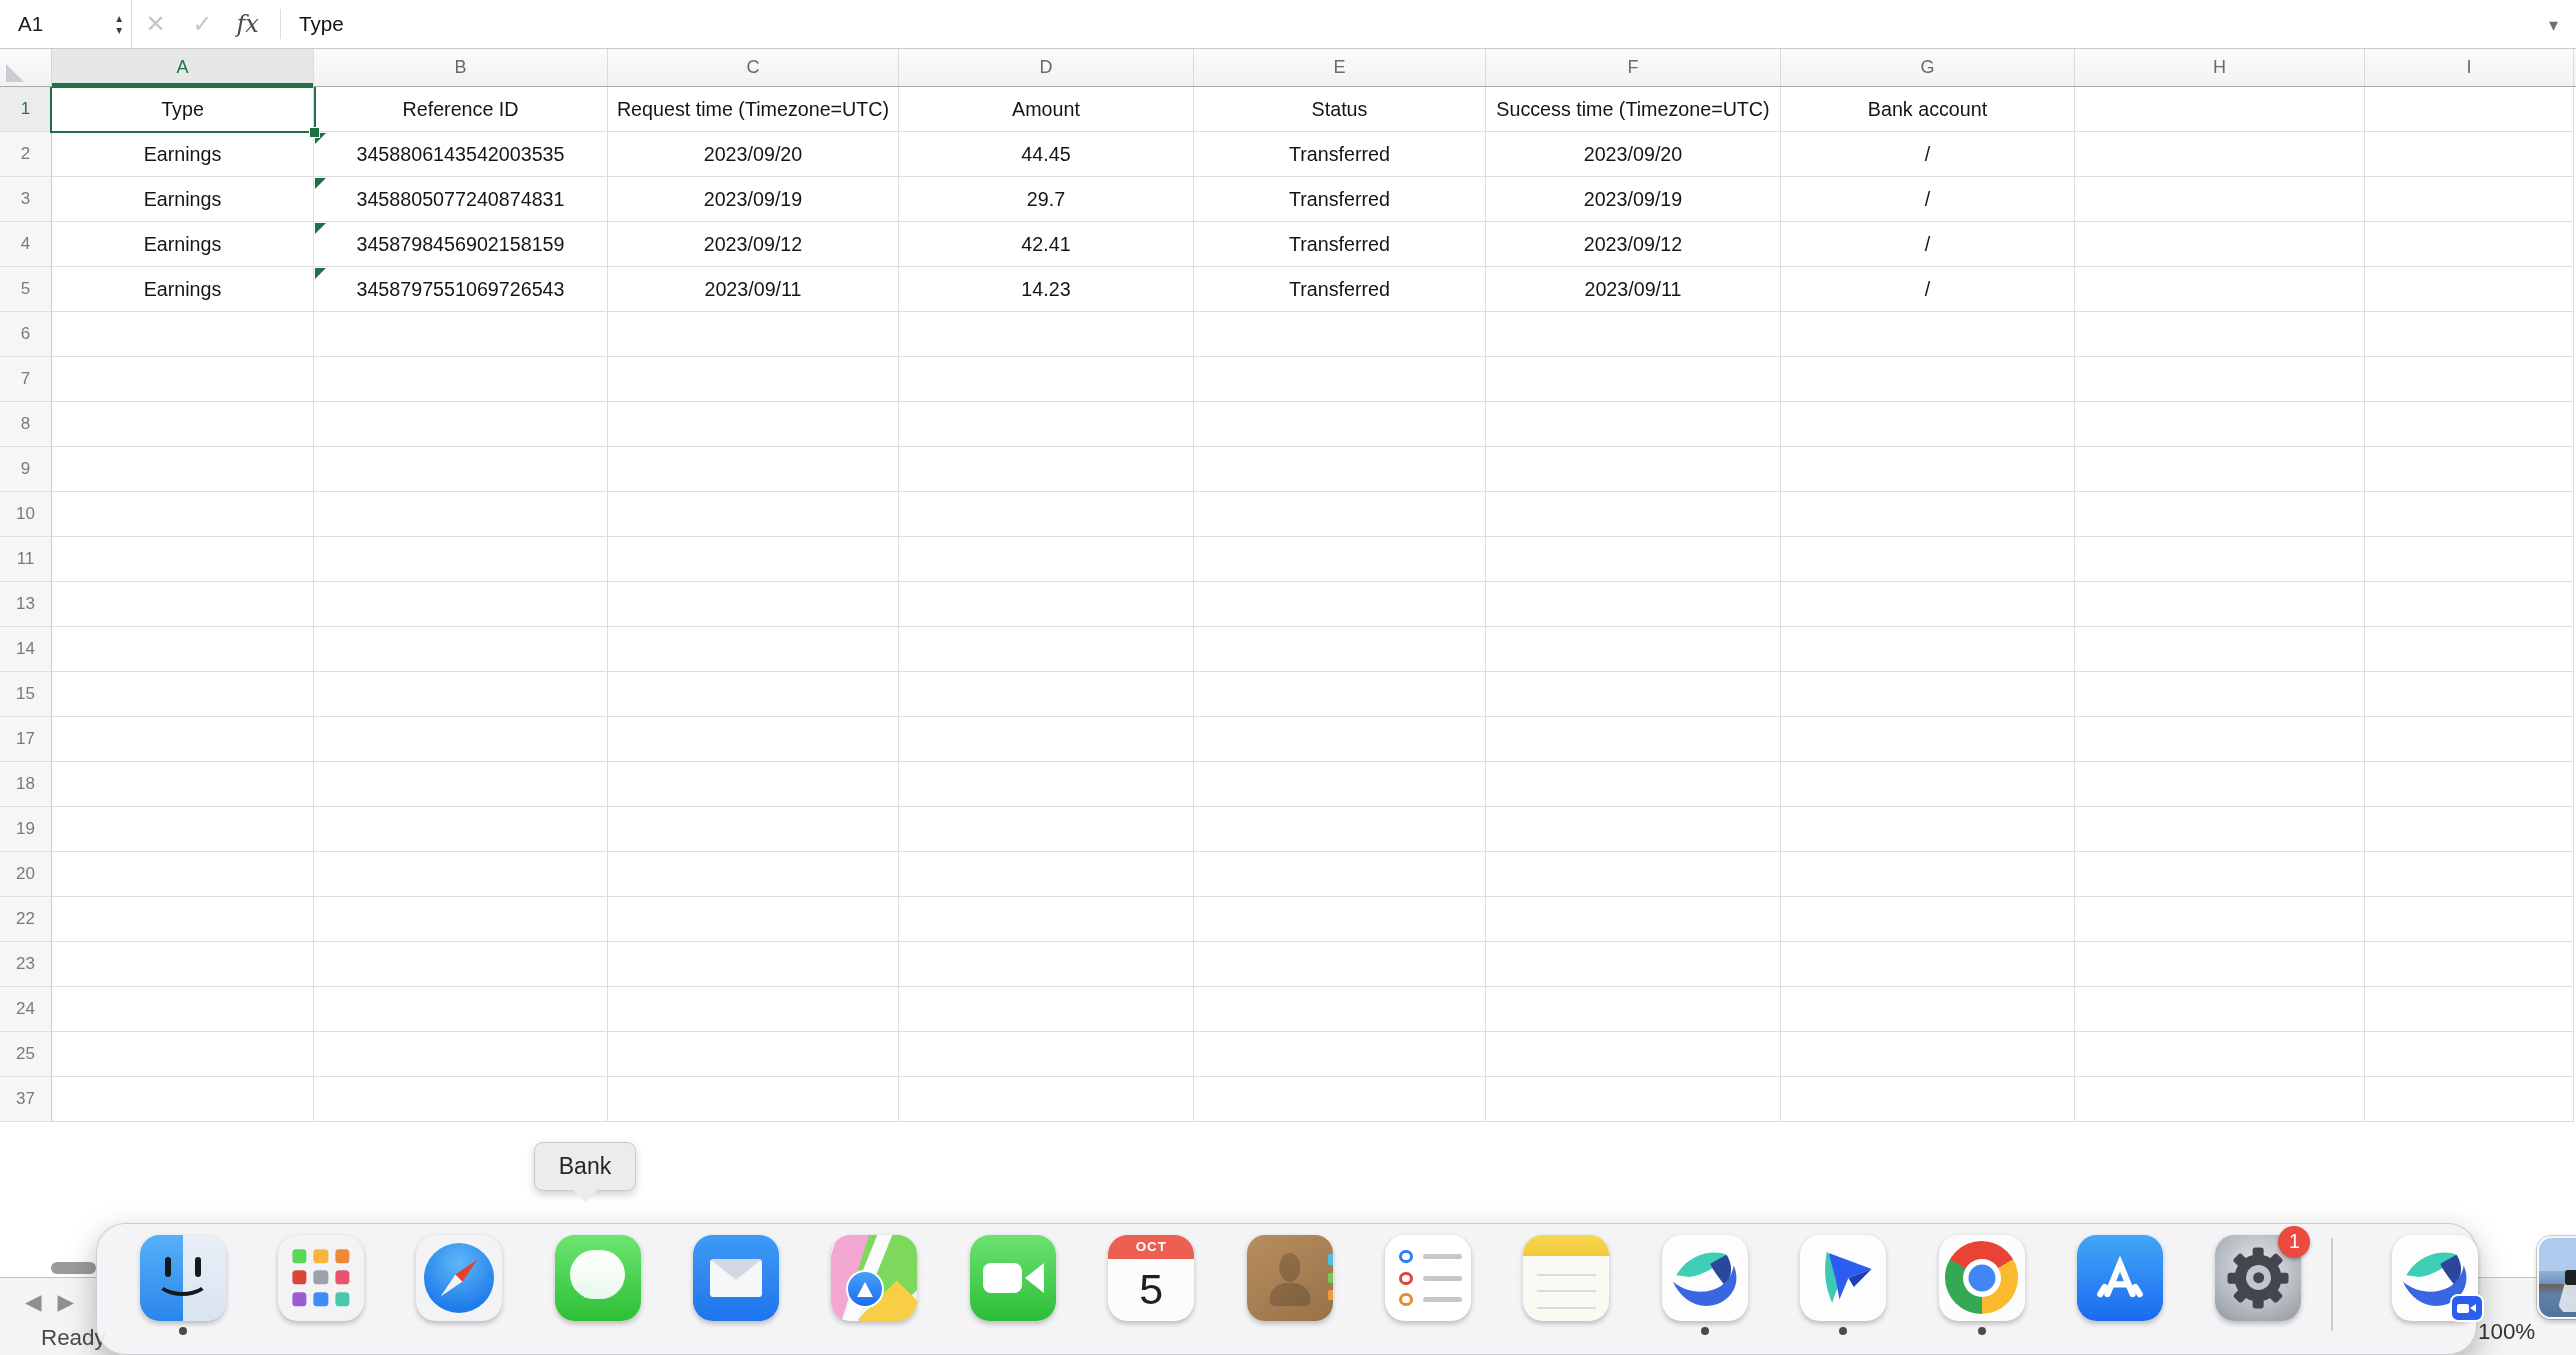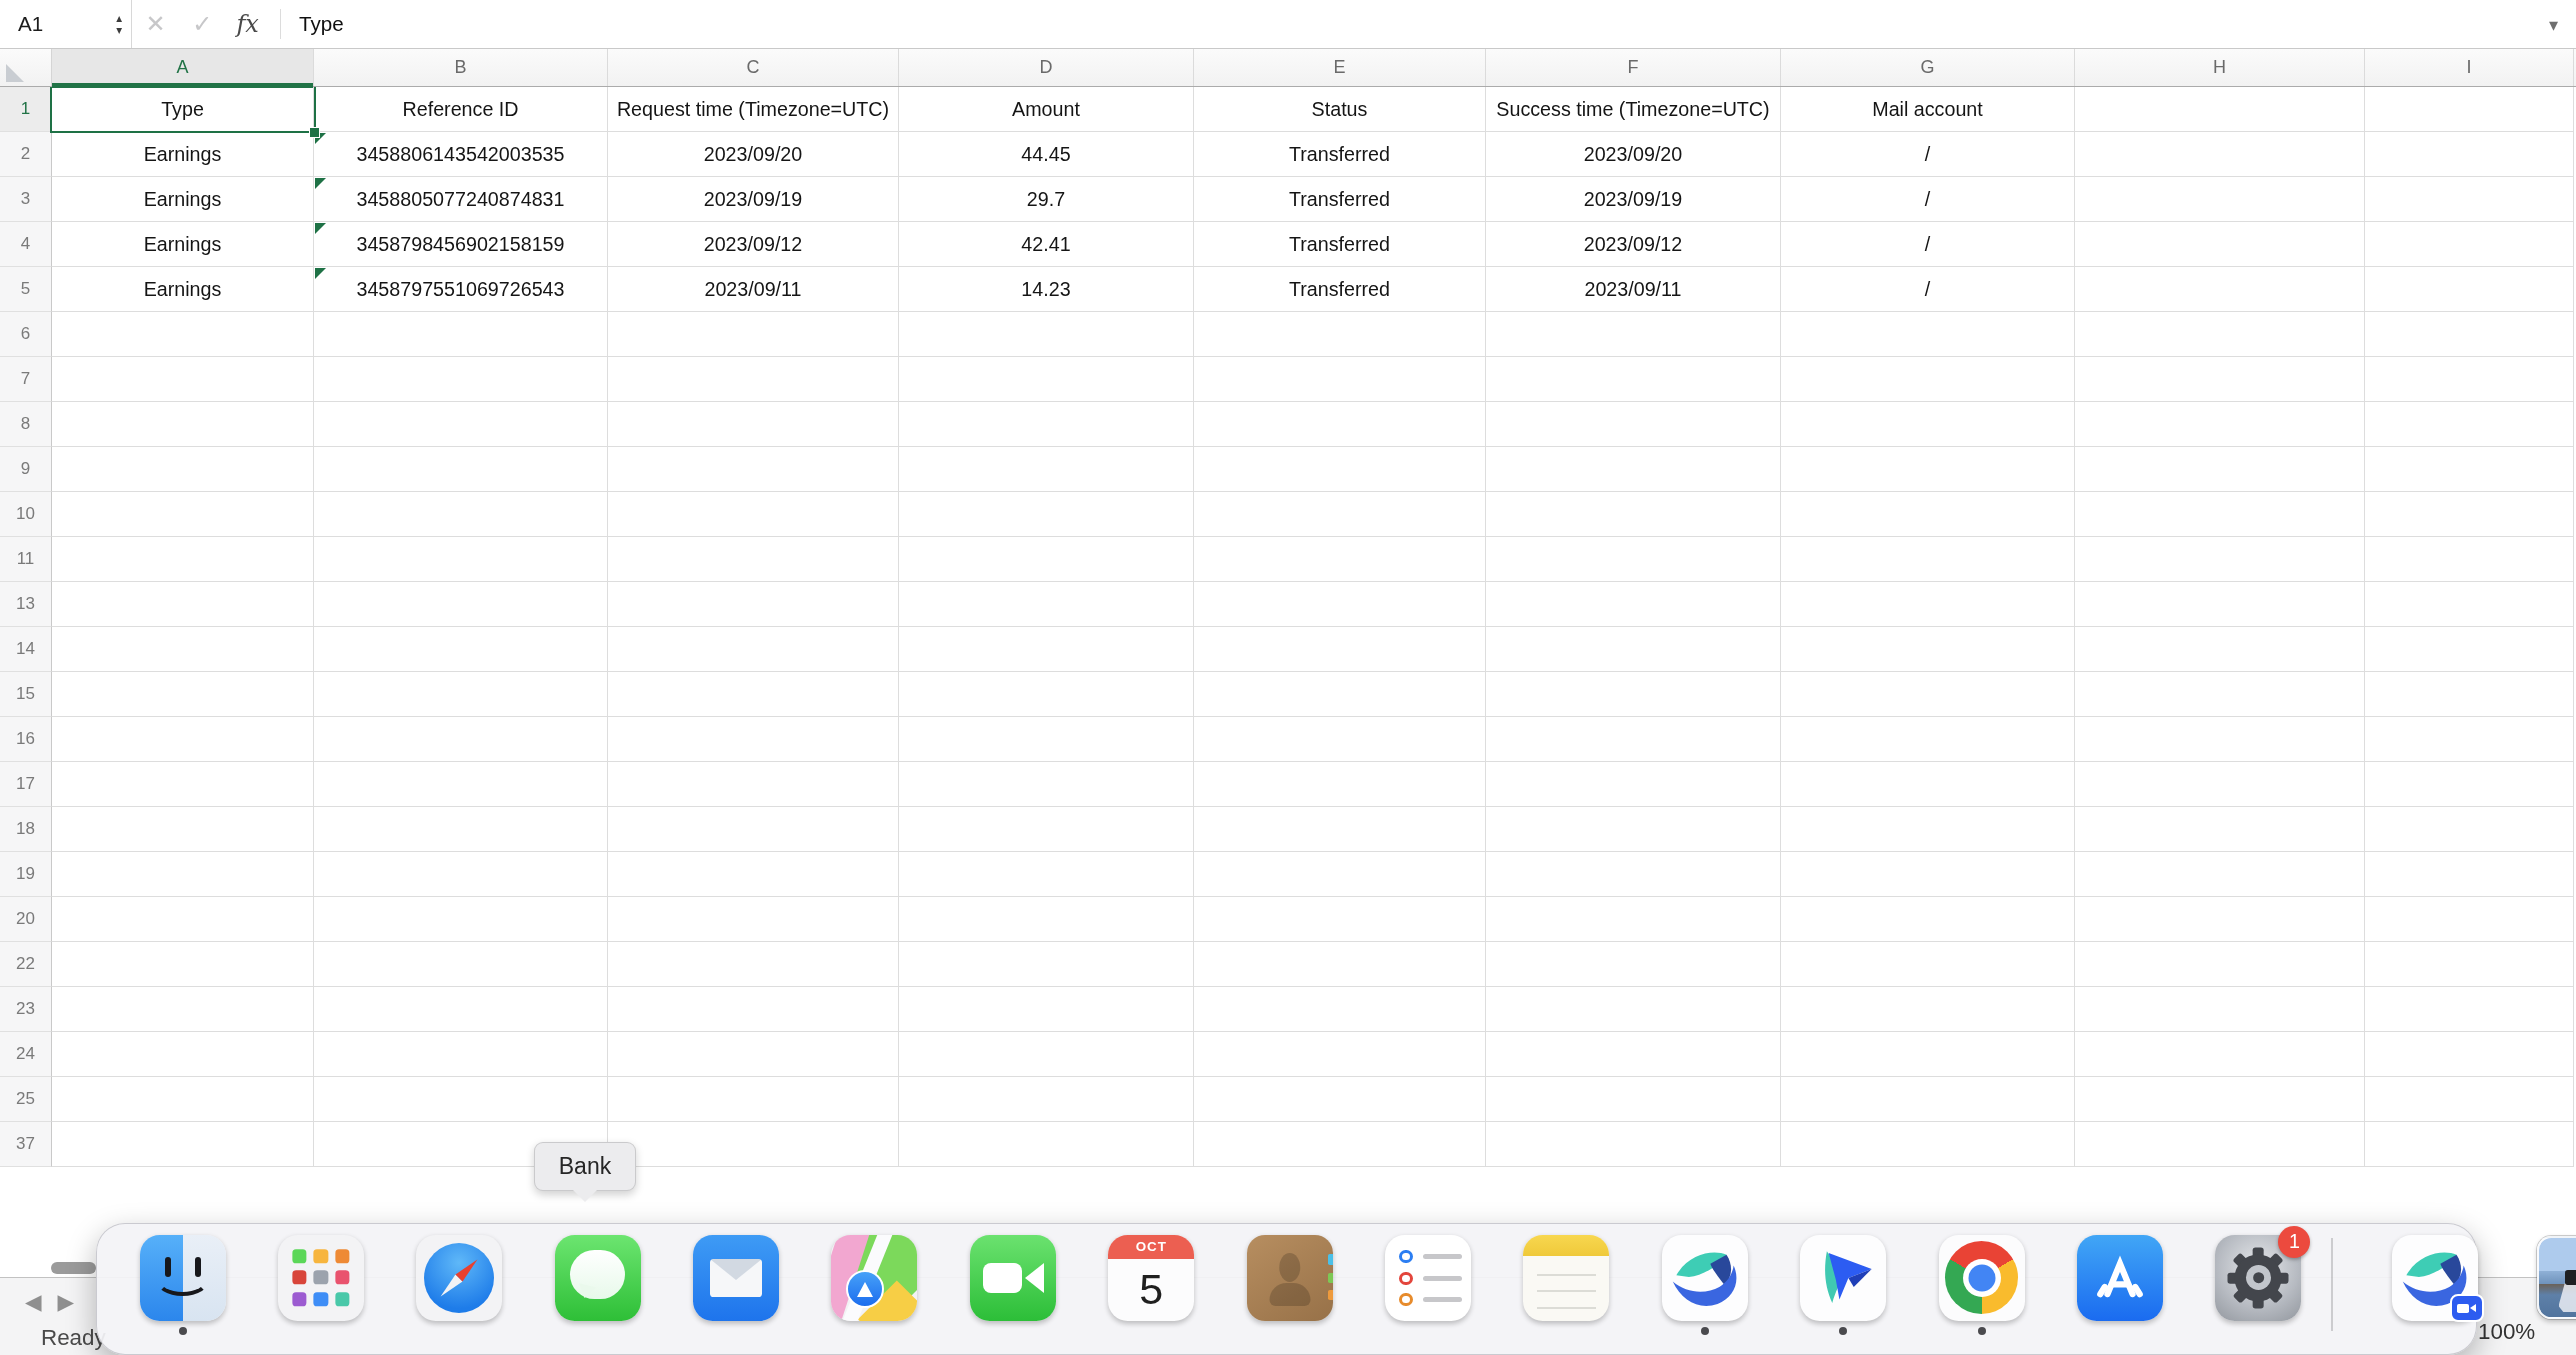--- a/index.html
+++ b/index.html
@@ -263,21 +263,21 @@
 <div id="grid">
   <div id="grid-rows">
       <div class="grow sel">
         <div class="rnum">1</div>
         <div class="cell" style="width: 262px;">Type</div>
         <div class="cell" style="width: 294px;">Reference ID</div>
         <div class="cell" style="width: 291px;">Request time (Timezone=UTC)</div>
         <div class="cell" style="width: 295px;">Amount</div>
         <div class="cell" style="width: 292px;">Status</div>
         <div class="cell" style="width: 295px;">Success time (Timezone=UTC)</div>
-        <div class="cell" style="width: 294px;">Mail account</div>
+        <div class="cell" style="width: 294px;">Bank account</div>
         <div class="cell" style="width: 290px;"></div>
         <div class="cell" style="width: 209px;"></div>
       </div>
       <div class="grow">
         <div class="rnum">2</div>
         <div class="cell" style="width: 262px;">Earnings</div>
         <div class="cell err" style="width: 294px;">3458806143542003535</div>
         <div class="cell" style="width: 291px;">2023/09/20</div>
         <div class="cell" style="width: 295px;">44.45</div>
         <div class="cell" style="width: 292px;">Transferred</div>
@@ -413,32 +413,20 @@
         <div class="cell" style="width: 291px;"></div>
         <div class="cell" style="width: 295px;"></div>
         <div class="cell" style="width: 292px;"></div>
         <div class="cell" style="width: 295px;"></div>
         <div class="cell" style="width: 294px;"></div>
         <div class="cell" style="width: 290px;"></div>
         <div class="cell" style="width: 209px;"></div>
       </div>
       <div class="grow">
         <div class="rnum">15</div>
-        <div class="cell" style="width: 262px;"></div>
-        <div class="cell" style="width: 294px;"></div>
-        <div class="cell" style="width: 291px;"></div>
-        <div class="cell" style="width: 295px;"></div>
-        <div class="cell" style="width: 292px;"></div>
-        <div class="cell" style="width: 295px;"></div>
-        <div class="cell" style="width: 294px;"></div>
-        <div class="cell" style="width: 290px;"></div>
-        <div class="cell" style="width: 209px;"></div>
-      </div>
-      <div class="grow">
-        <div class="rnum">16</div>
         <div class="cell" style="width: 262px;"></div>
         <div class="cell" style="width: 294px;"></div>
         <div class="cell" style="width: 291px;"></div>
         <div class="cell" style="width: 295px;"></div>
         <div class="cell" style="width: 292px;"></div>
         <div class="cell" style="width: 295px;"></div>
         <div class="cell" style="width: 294px;"></div>
         <div class="cell" style="width: 290px;"></div>
         <div class="cell" style="width: 209px;"></div>
       </div>

